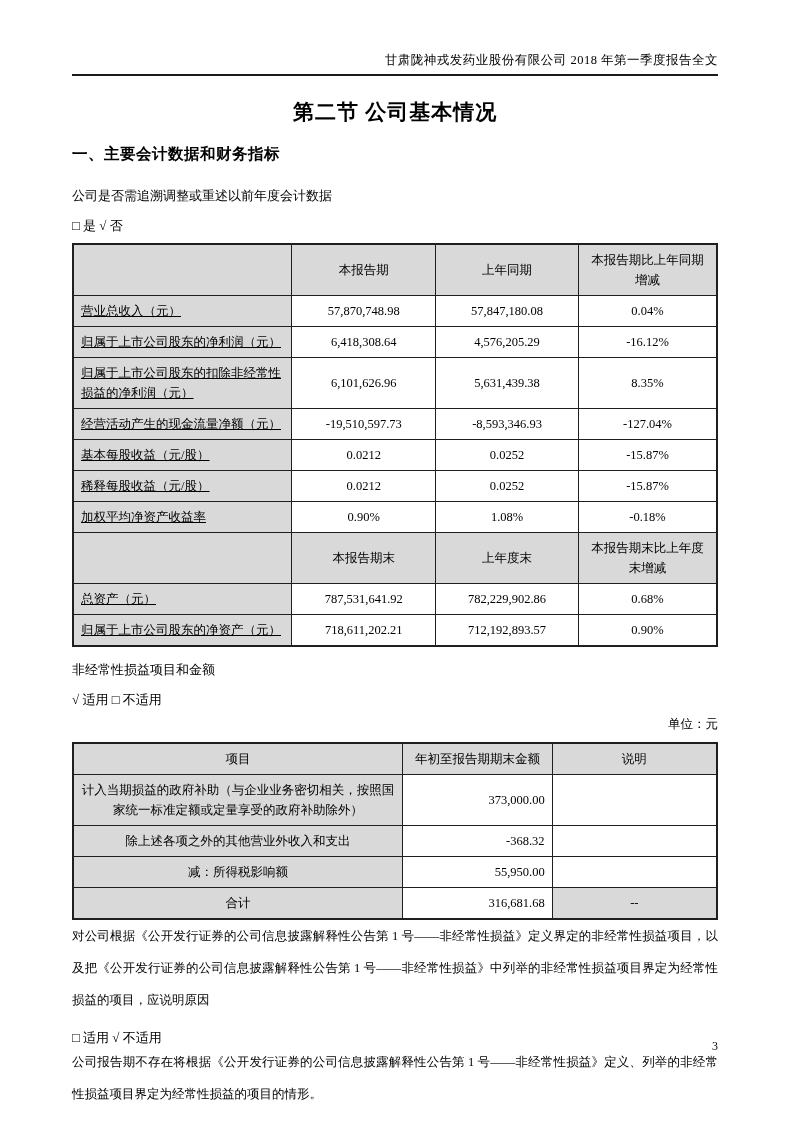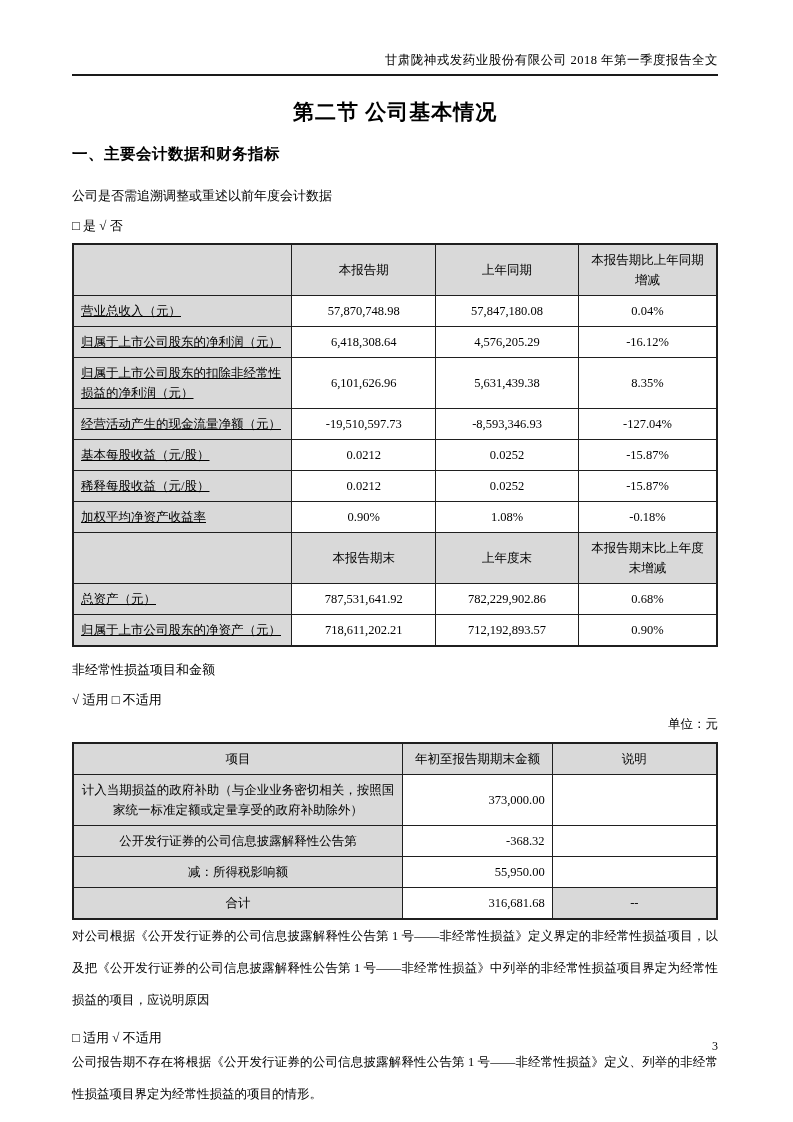--- a/index.html
+++ b/index.html
@@ -219,21 +219,21 @@
         <th>说明</th>
       </tr>
     </thead>
     <tbody>
         <tr>
           <td>计入当期损益的政府补助（与企业业务密切相关，按照国家统一标准定额或定量享受的政府补助除外）</td>
           <td>373,000.00</td>
           <td></td>
         </tr>
         <tr>
-          <td>公开发行证券的公司信息披露解释性公告第</td>
+          <td>除上述各项之外的其他营业外收入和支出</td>
           <td>-368.32</td>
           <td></td>
         </tr>
         <tr>
           <td>减：所得税影响额</td>
           <td>55,950.00</td>
           <td></td>
         </tr>
         <tr>
           <td>合计</td>

